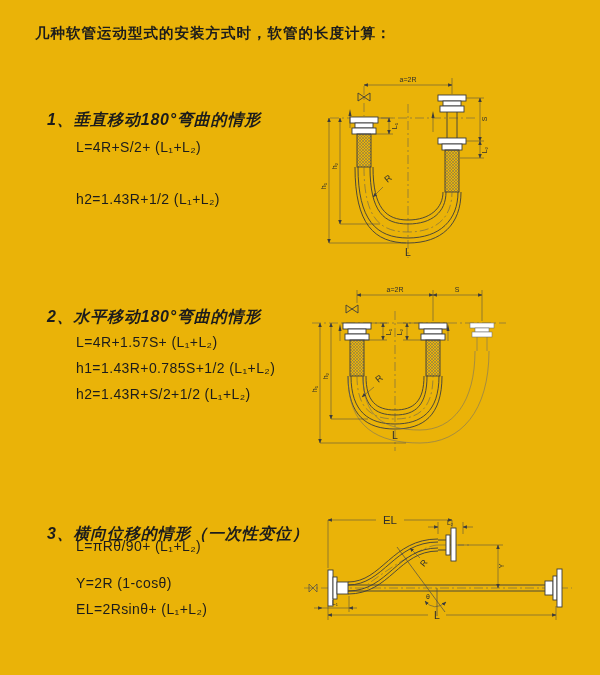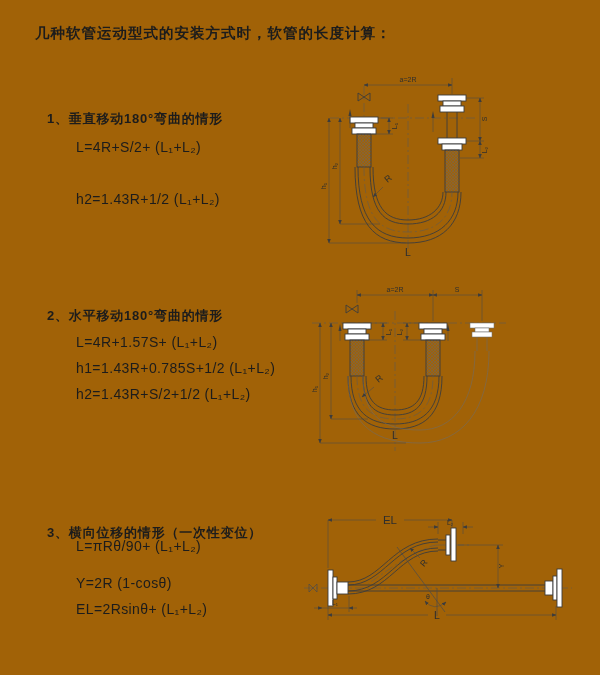--- a/index.html
+++ b/index.html
@@ -1,29 +1,29 @@
 <!DOCTYPE html>
 <html><head>
 <meta charset="utf-8">
 <style>
   html,body { margin:0; padding:0; background:#e8e8e8; }
   .page {
     position:relative; width:600px; height:675px; margin:0 auto;
-    background:#a16207; overflow:hidden;
+    background:#eab308; overflow:hidden;
     font-family:"Liberation Sans","DejaVu Sans",sans-serif;
     color:#1c1c1c;
     text-align:right;
   }
   .title {
     position:absolute; left:35px; top:24px;
     font-size:14.5px; font-weight:600; letter-spacing:1px;
   }
   .heading {
     position:absolute; left:47px;
-    font-size:13px; font-weight:600; letter-spacing:0.8px;
+    font-size:16px; font-weight:600; letter-spacing:0.8px;font-style:italic;
   }
   .formula {
     position:absolute; left:76px;
     font-size:14px; letter-spacing:0.4px; line-height:16px;
   }
   svg.diag { position:absolute; }
   
   .ln   { fill:#ffffff; stroke:#3c3c3c; stroke-width:0.9; }
   .lnf  { fill:none;    stroke:#3c3c3c; stroke-width:0.9; }
   .hose { fill:none;    stroke:#3c3c3c; stroke-width:0.9; }

